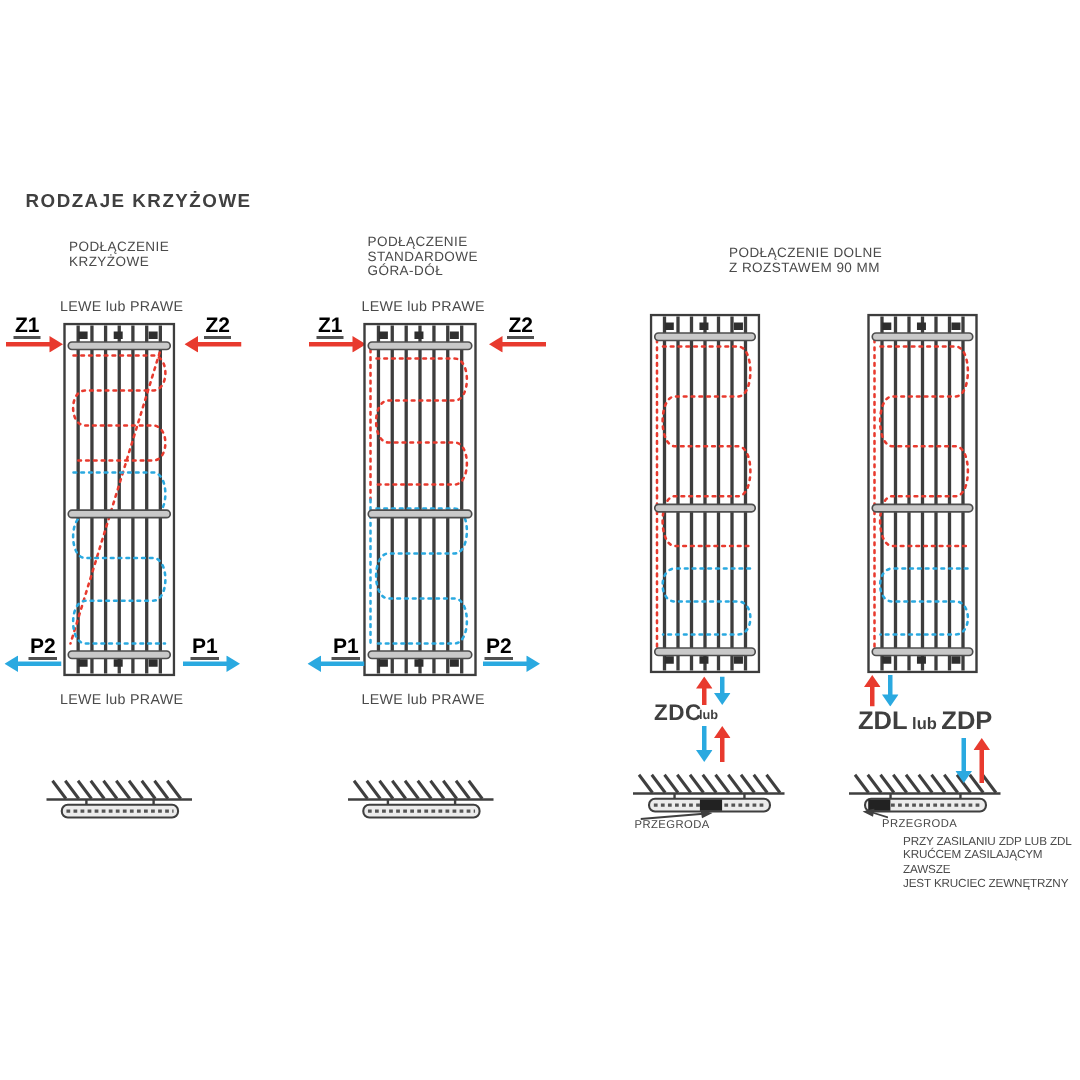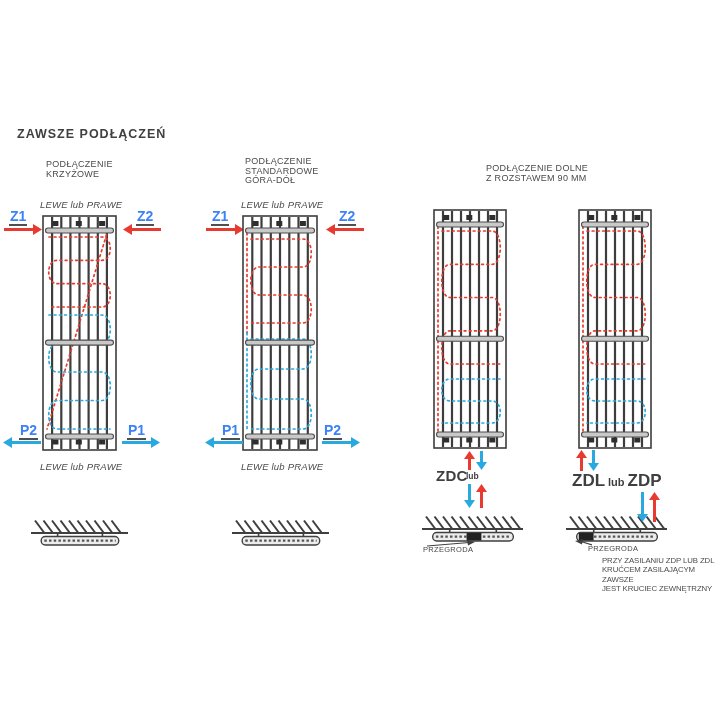--- a/index.html
+++ b/index.html
@@ -1,38 +1,38 @@
 <!DOCTYPE html>
 <html><head>
 <meta charset="utf-8">
 <style>
   html,body{margin:0;padding:0;background:#fff;}
   .canvas{position:relative;width:720px;height:720px;background:#fff;overflow:hidden;
           font-family:"Liberation Sans",sans-serif;color:#474747;}
   .abs{position:absolute;}
   .title{font-size:12.5px;font-weight:700;letter-spacing:1px;color:#404040;white-space:nowrap;}
   .heading{font-size:9px;letter-spacing:.3px;line-height:9.5px;white-space:pre-line;color:#4a4a4a;}
-  .sub{font-size:9.5px;letter-spacing:.2px;line-height:1;white-space:nowrap;color:#4a4a4a;font-style:italic;}
-  .dirlabel{font-size:14px;font-weight:700;line-height:1;color:#3b82f6;
+  .sub{font-size:9.5px;letter-spacing:.2px;line-height:1;white-space:nowrap;color:#4a4a4a;}
+  .dirlabel{font-size:14px;font-weight:700;line-height:1;color:#000000;
             border-bottom:2px solid #4f4f4f;padding:0 1px 1px 1px;white-space:nowrap;}
   .lub{font-size:8.5px;font-weight:700;color:#3f3f3f;line-height:1;}
   .zdc{font-size:15px;font-weight:700;letter-spacing:.3px;color:#3f3f3f;line-height:1;}
   .zdlzdp{white-space:nowrap;color:#3f3f3f;line-height:1;text-align:right;}
   .zdl{font-size:17px;font-weight:700;}
   .zdl-lub{font-size:11px;font-weight:700;margin:0 3px;}
   .przegroda{font-size:7.5px;letter-spacing:.3px;color:#474747;line-height:1;white-space:nowrap;}
   .note{font-size:7.8px;line-height:9.3px;letter-spacing:-.1px;white-space:pre-line;color:#4a4a4a;margin-left:40px;}
   span[data-svg]{display:block;line-height:0;}
 </style>
 </head>
 <body>
 
 <div class="canvas">
 
-  <div class="abs title" style="left:17px;top:127px">ZAWSZE PODŁĄCZEŃ</div>
+  <div class="abs title" style="left:17px;top:127px">RODZAJE KRZYŻOWE</div>
 
   <div>
     <div class="abs heading" style="left:46px;top:160px">PODŁĄCZENIE
 KRZYŻOWE</div>
     <div class="abs sub" style="left:40px;top:200px;width:78px;text-align:center">LEWE lub PRAWE</div>
     <div class="abs dirlabel" style="left:9px;top:209px">Z1</div>
     <span class="abs" style="left:4px;top:224px" data-svg="harrow:38:right:red"><svg width="38" height="11" viewBox="0 0 38 11">
           <polygon points="29,0 38,5.5 29,11" fill="#e83a2e"></polygon>
           <rect x="0" y="4" width="30" height="3" fill="#e83a2e"></rect>
         </svg></span>

